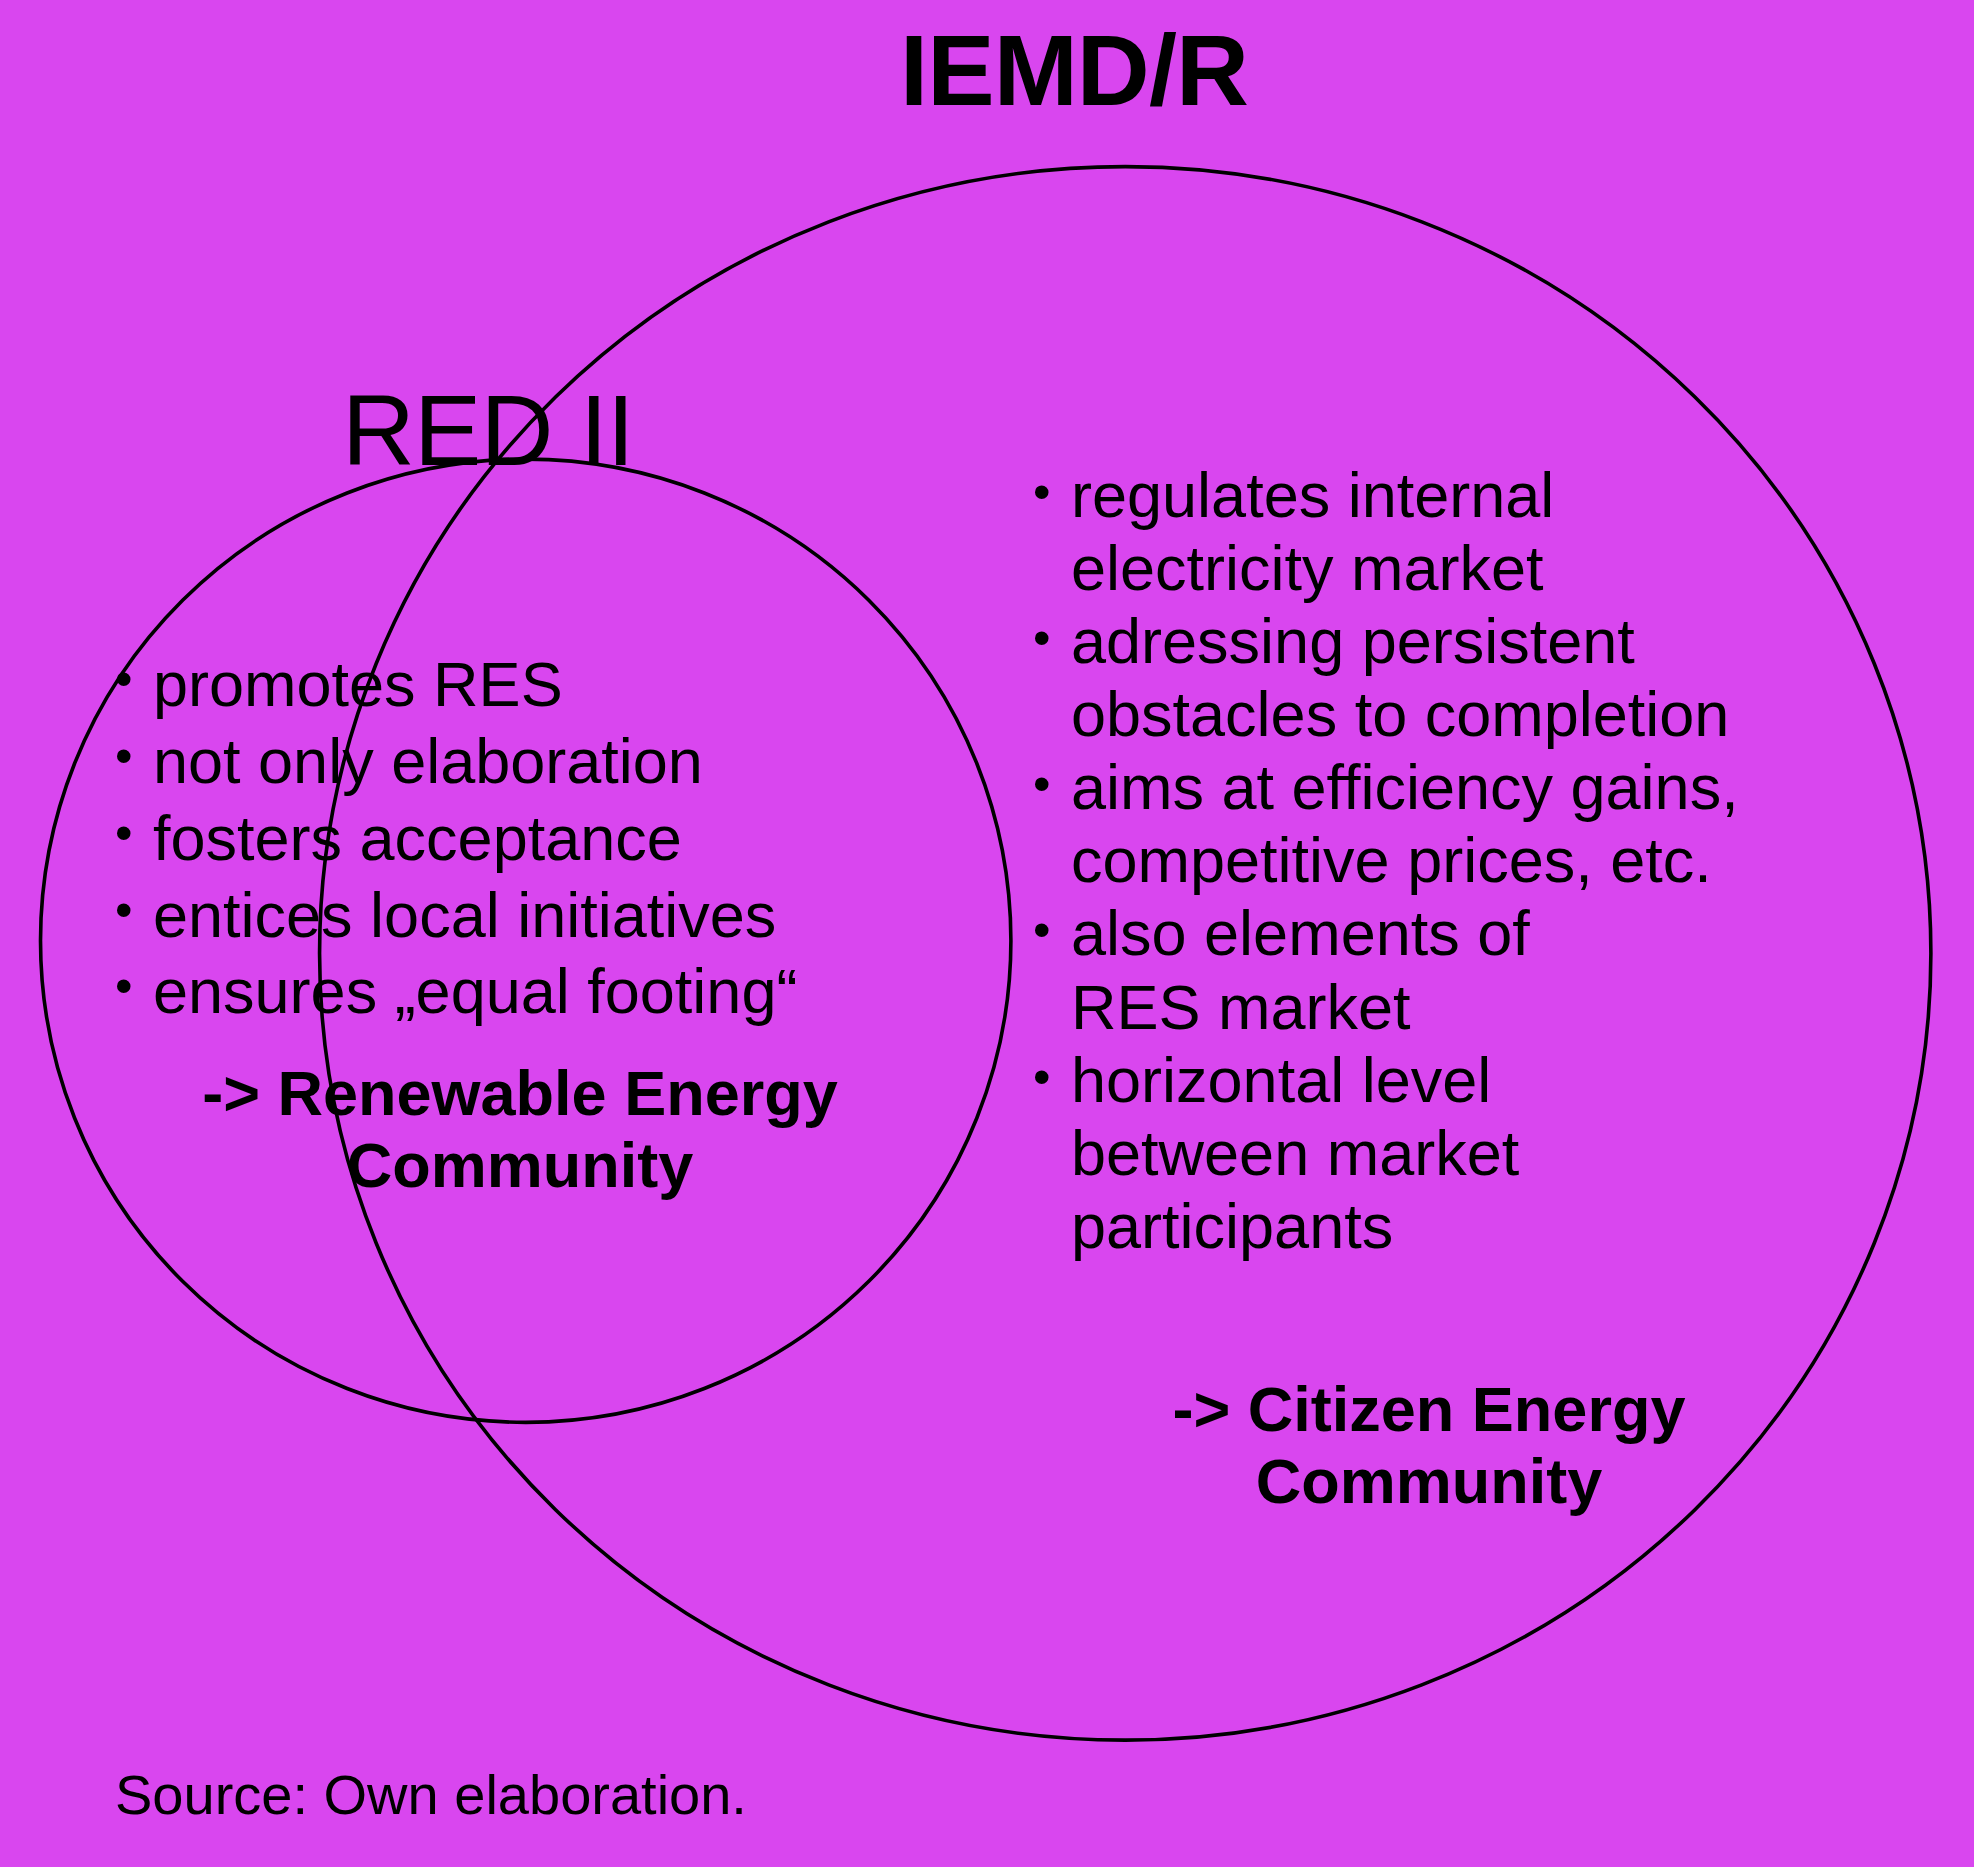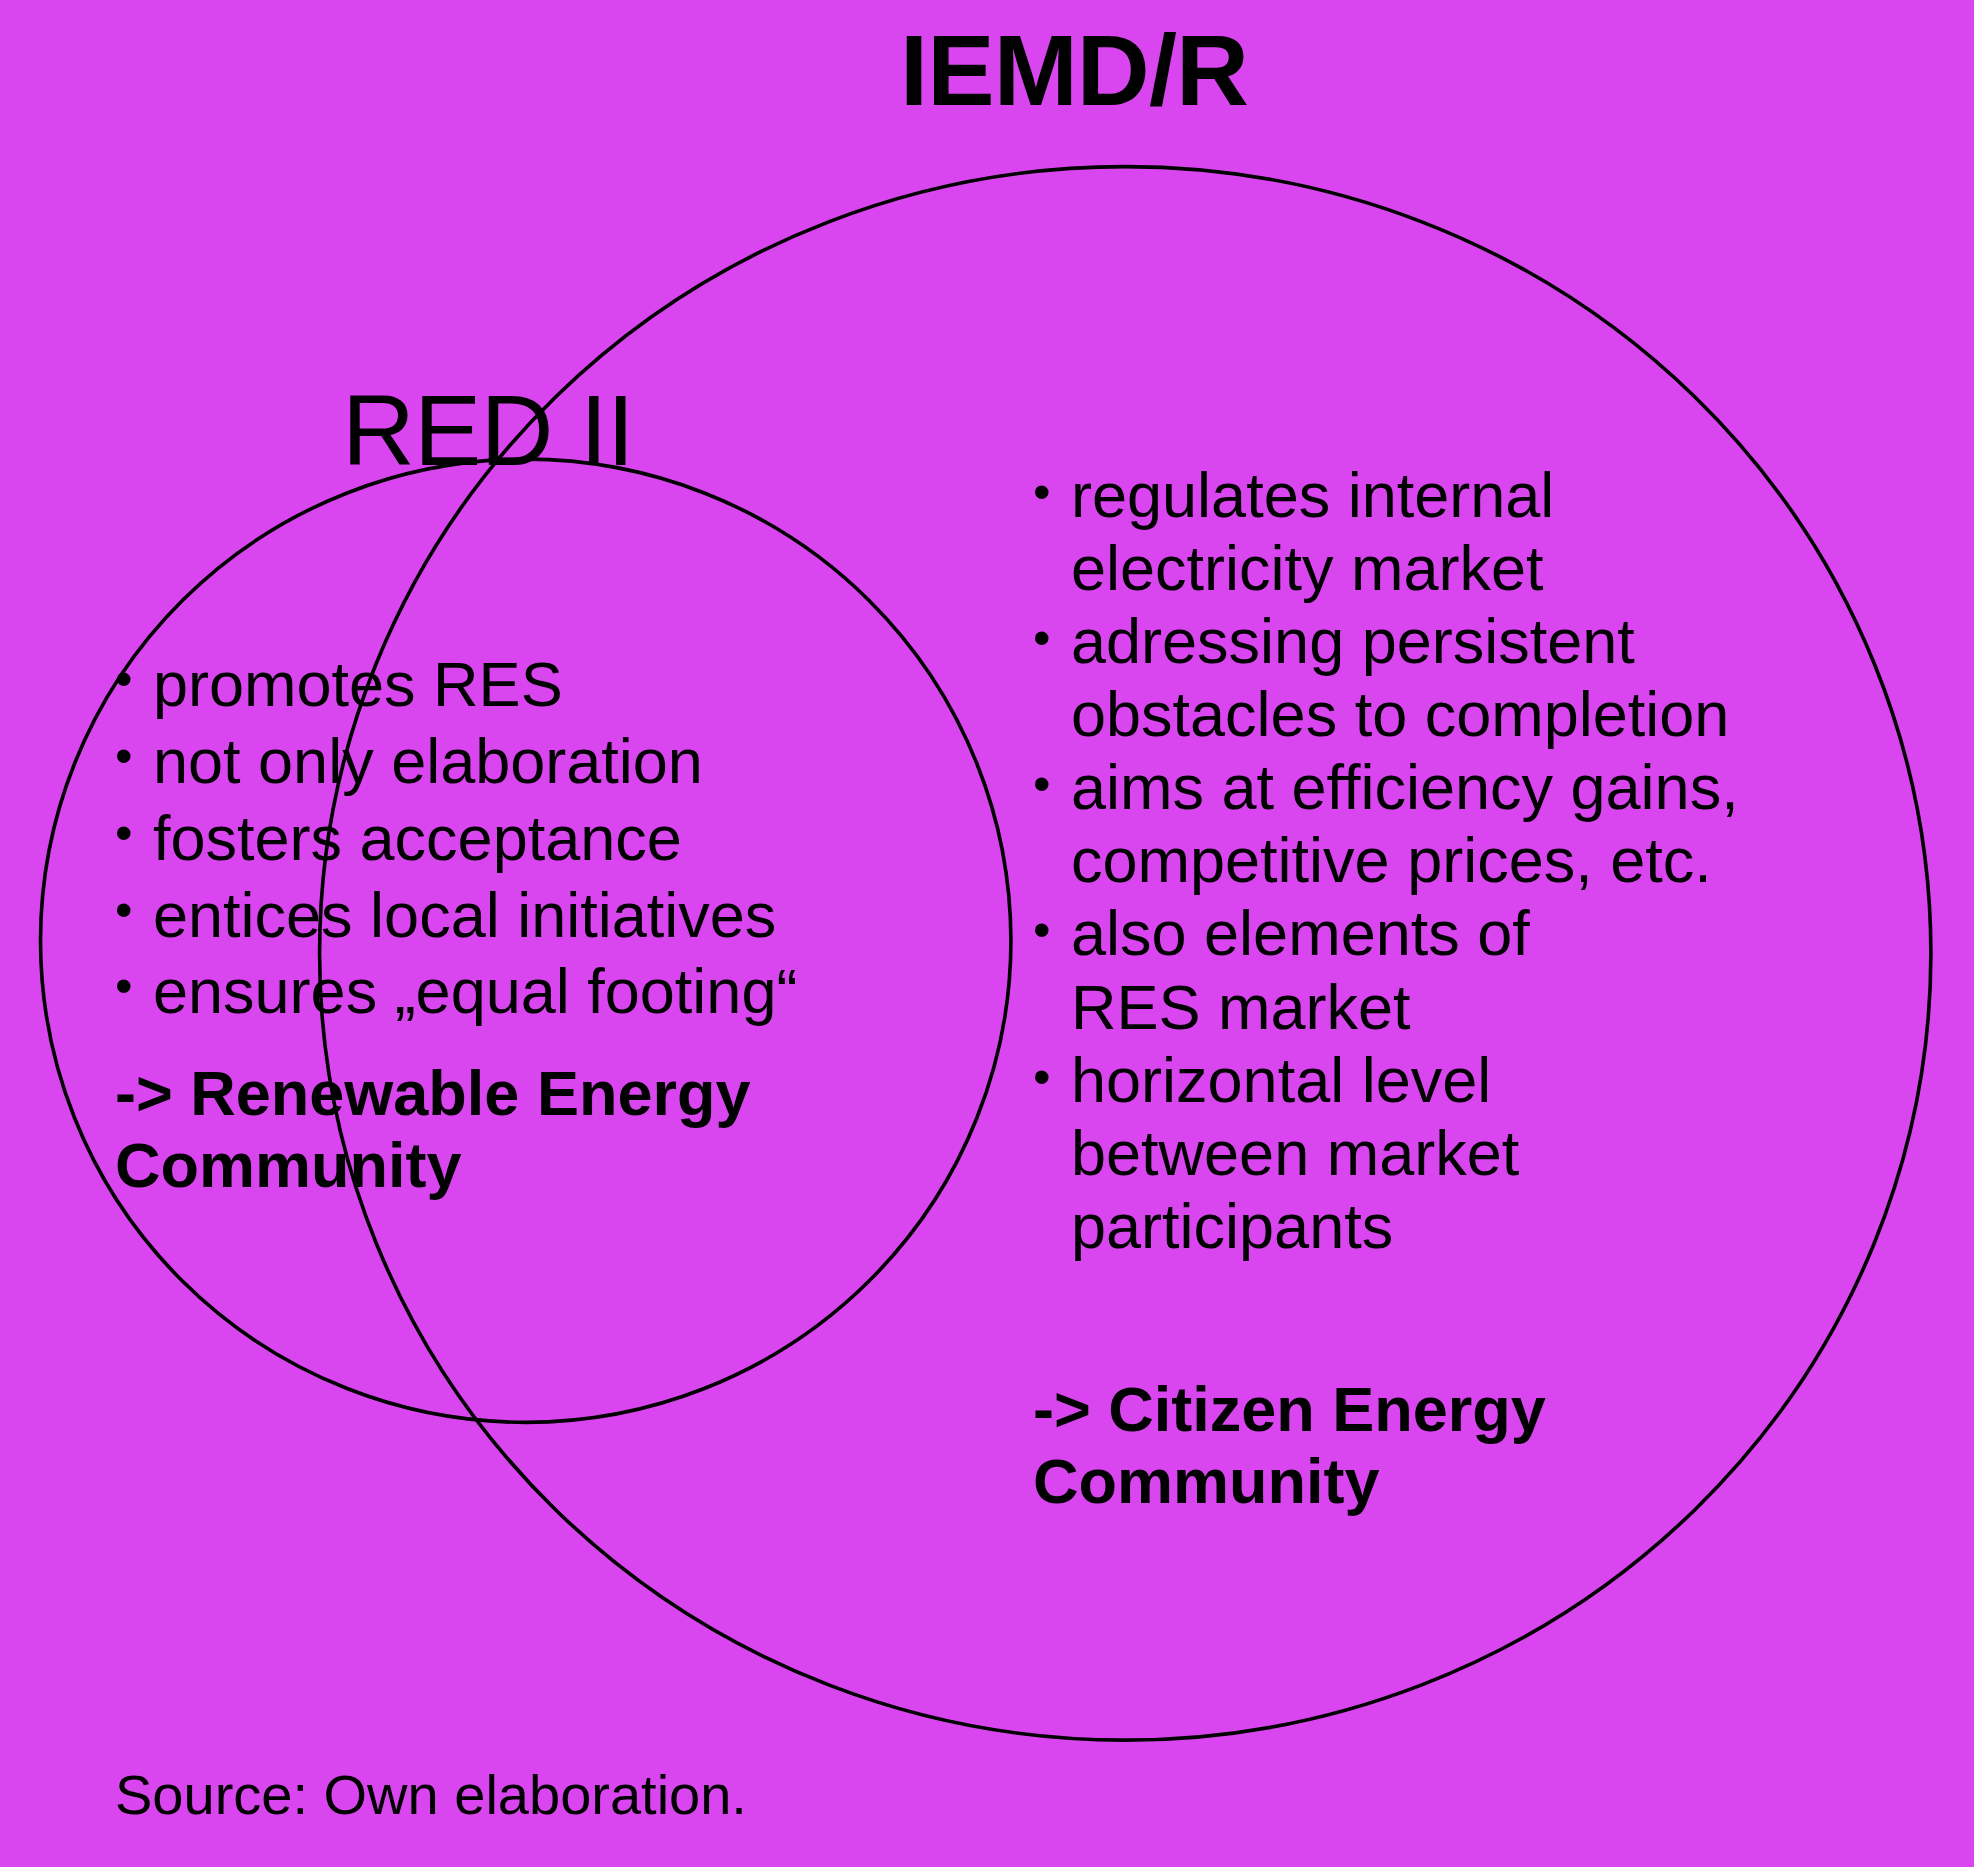--- a/index.html
+++ b/index.html
@@ -82,20 +82,21 @@
   }
   #left-list .bullet-item {
     line-height: 1.22;
   }
   .arrow-block {
     position: absolute;
     font-size: 63px;
     font-weight: bold;
     line-height: 1.14;
     white-space: pre-line;
+    text-align: center;
   }
   #left-arrow {
     left: 115px;
     top: 1058px;
     width: 810px;
   }
 
   
   #right-list {
     left: 1033px;

